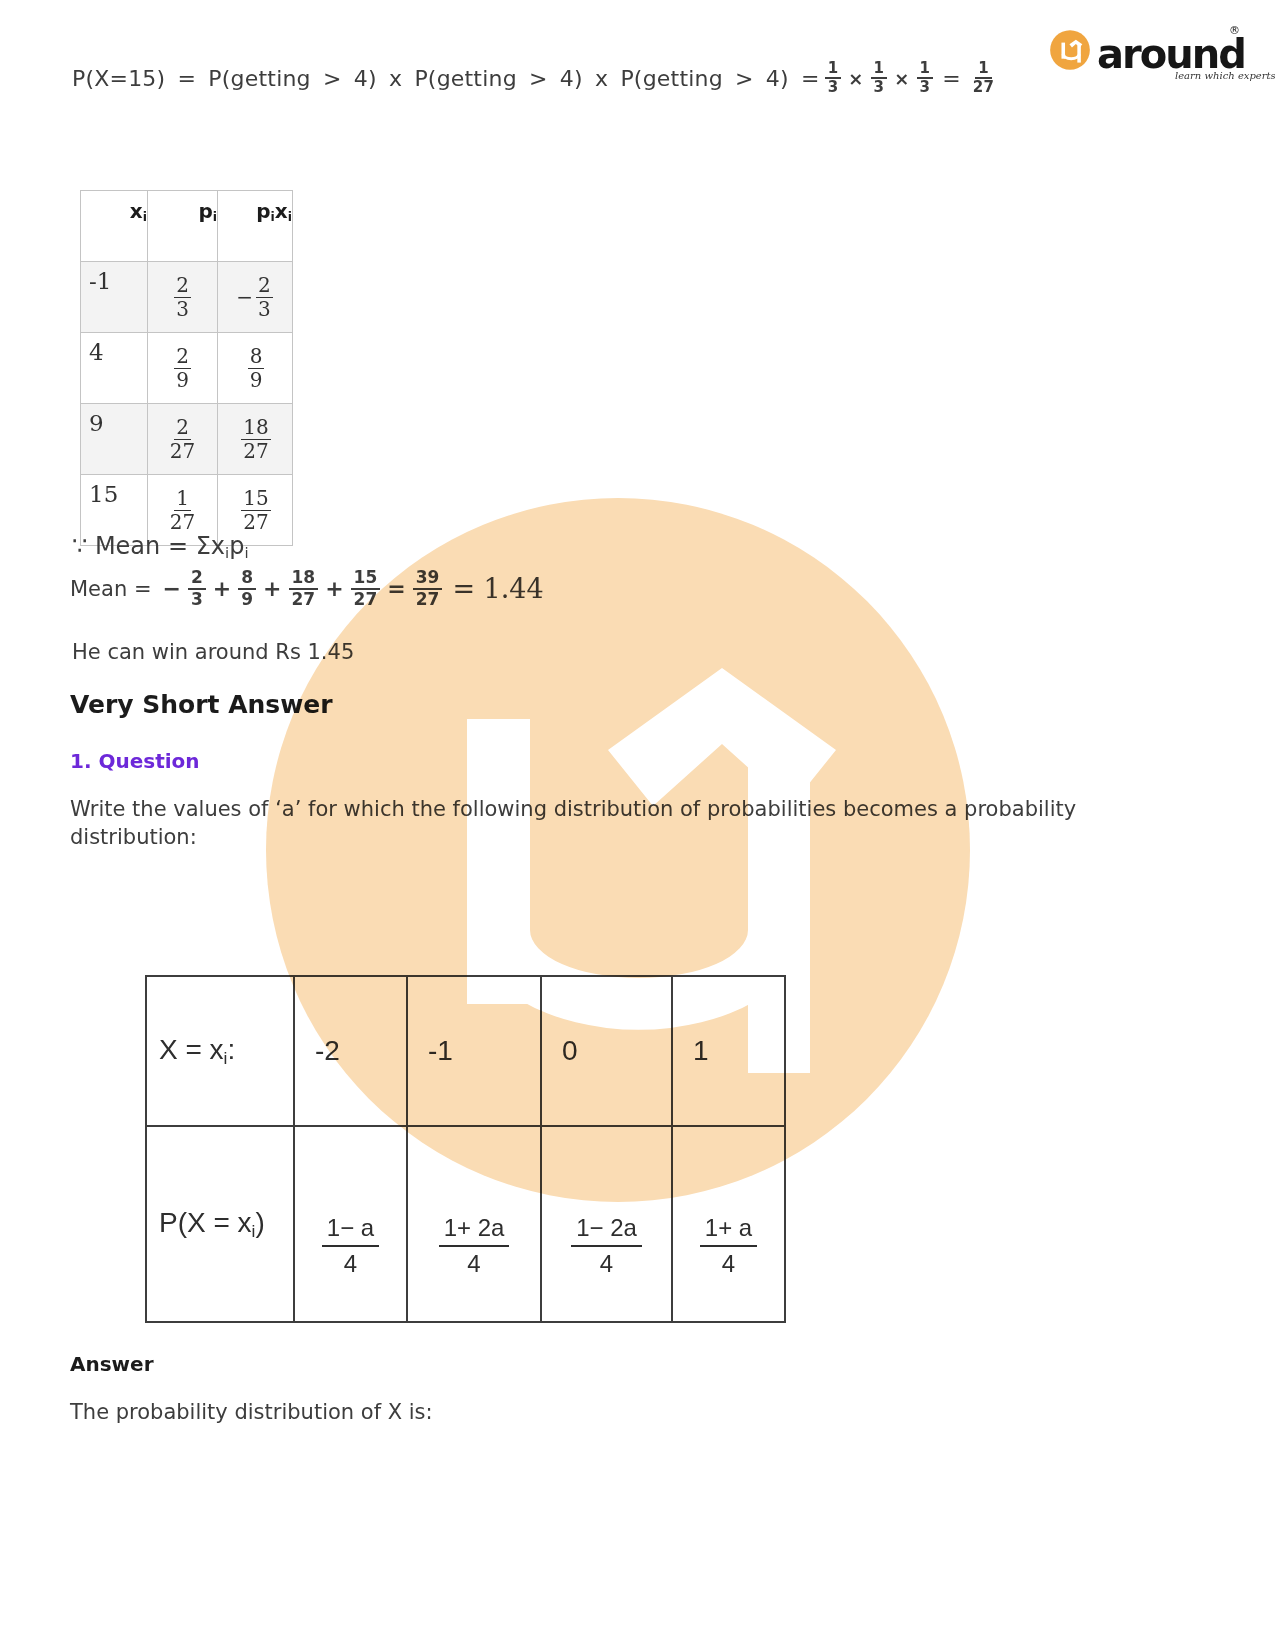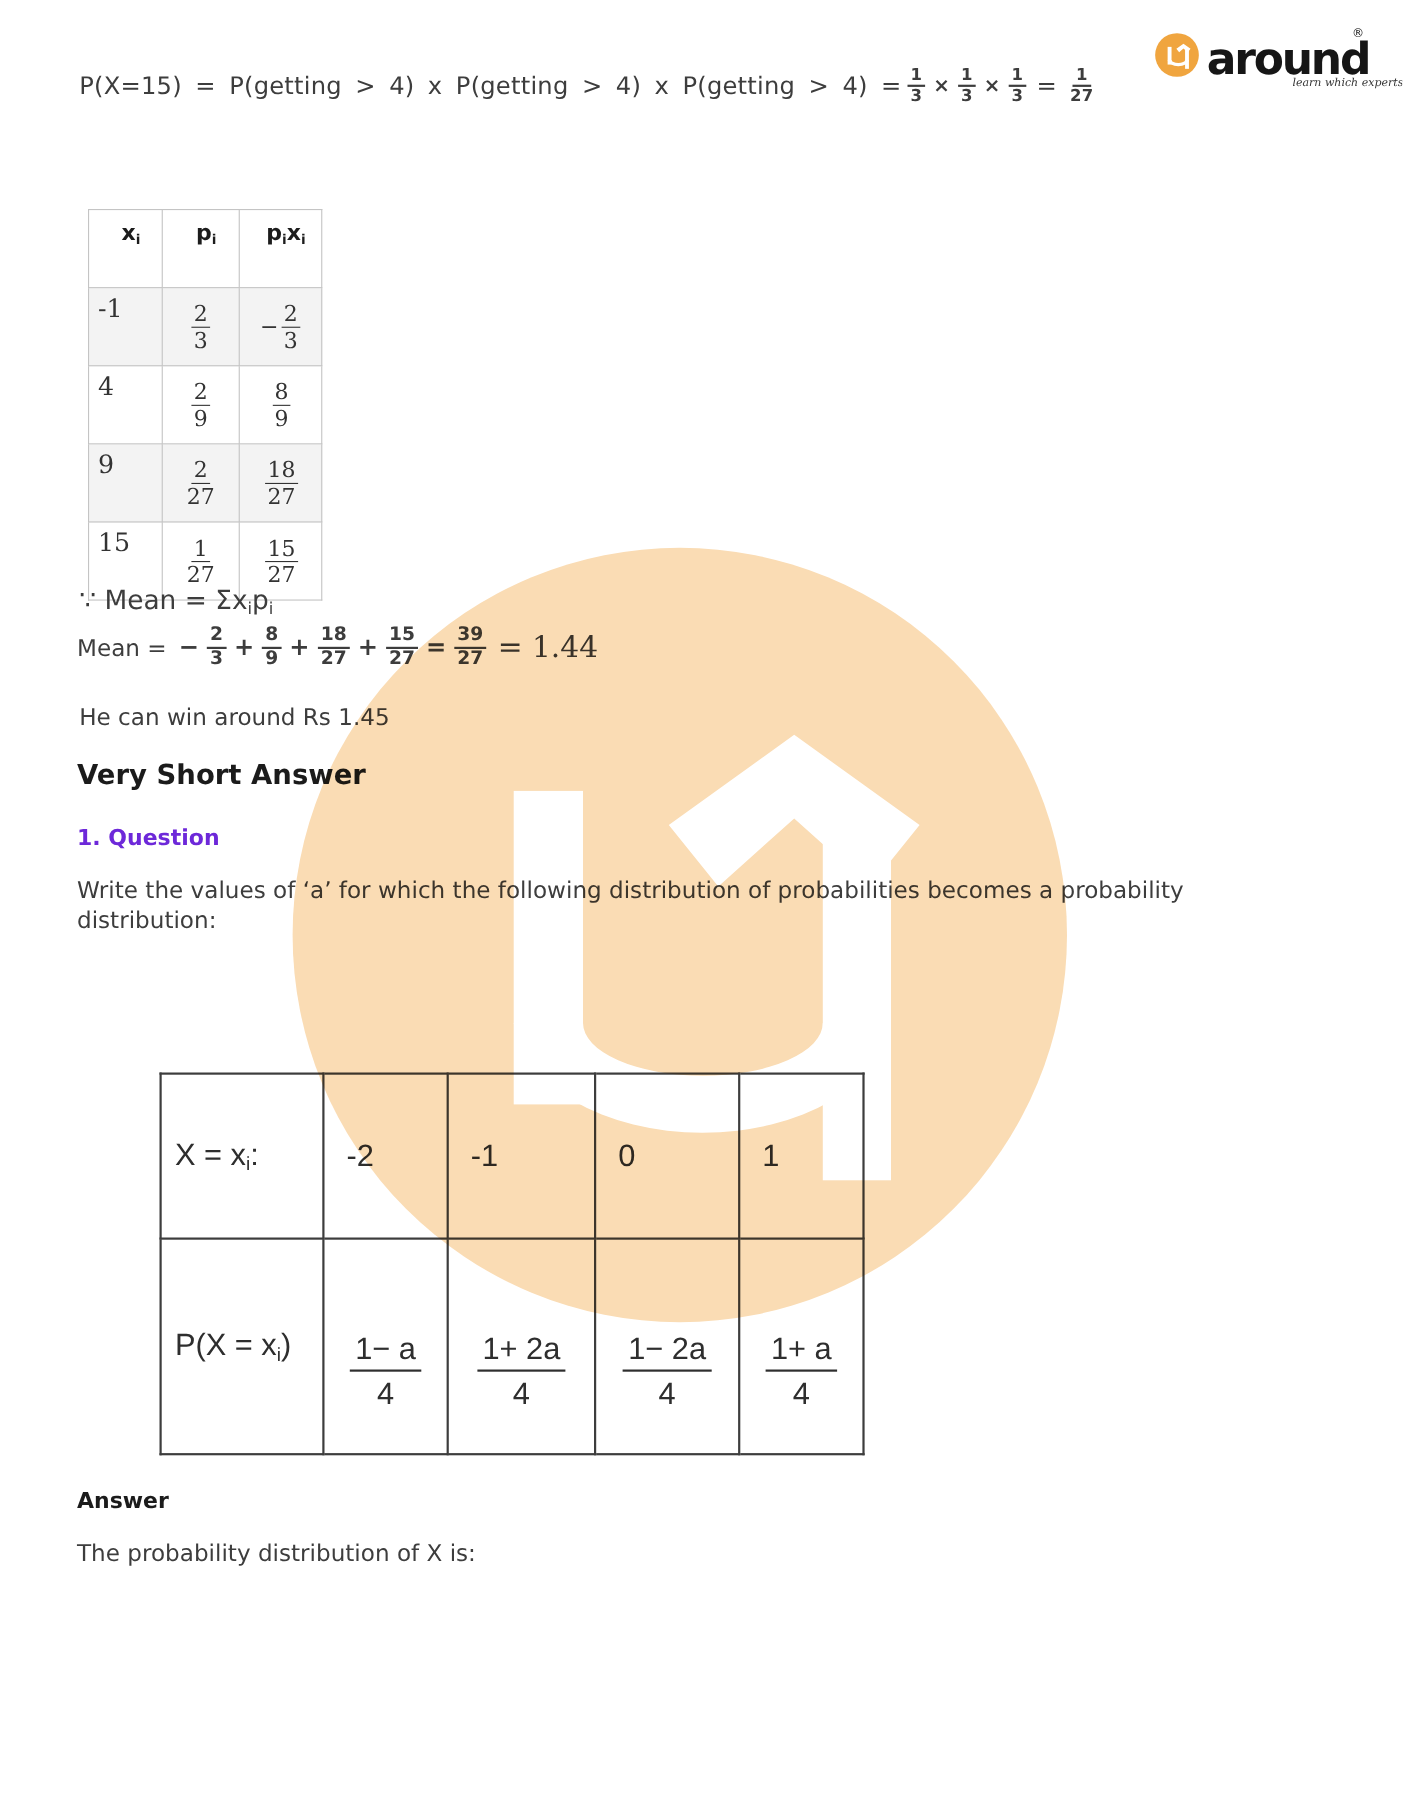--- a/index.html
+++ b/index.html
@@ -38,21 +38,21 @@
   .line1{left:72px;top:60px;font-size:22px;word-spacing:5px;letter-spacing:0.2px;}
   .line1 .frac{font-size:15px;font-weight:bold;margin:0 5px;word-spacing:0;}
   .line1 .op{font-weight:bold;margin:0 2px;font-size:18px;}
   .line1 .eq{margin:0 4px;}
 
   .so-line{left:72px;top:124px;font-size:21px;}
 
   
   .t1{left:80px;top:190px;border-collapse:collapse;}
   .t1 td,.t1 th{border:1px solid #c4c4c4;padding:0;vertical-align:middle;}
-  .t1 th{width:56px;height:62px;font-size:20px;color:#1c1c1c;text-align:center;
+  .t1 th{width:56px;height:62px;font-size:20px;color:#1c1c1c;text-align:right;
          padding-left:10px;vertical-align:top;padding-top:8px;font-weight:bold;}
   .t1 .c2{width:59px;} .t1 .c3{width:64px;}
   .t1 tr.shade td{background:#f3f3f3;}
   .t1 td{height:64px;}
   .t1 .xval{font-family:"DejaVu Serif",serif;font-size:23px;color:#333;
             padding-left:8px;vertical-align:top;padding-top:6px;}
   .t1 .fr{text-align:center;}
   .t1 .fracwrap{display:inline-flex;align-items:center;justify-content:center;}
   .t1 .frac{font-family:"DejaVu Serif",serif;font-size:20px;color:#333;}
   .t1 .frac .num{border-bottom:1.5px solid #333;padding:0 2px;}
@@ -74,21 +74,21 @@
   
   .t2{left:145px;top:975px;border-collapse:collapse;
       font-family:Liberation Sans, sans-serif;color:#2e2e2e;}
   .t2 td{border:2px solid #3d3d3d;padding:0;background:transparent;}
   .t2 .r1 td{height:148px;vertical-align:middle;}
   .t2 .r2 td{height:194px;vertical-align:middle;}
   .t2 .lab{width:134px;font-size:28px;padding-left:12px;}
   .t2 .v1{width:91px;} .t2 .v2{width:112px;} .t2 .v3{width:109px;} .t2 .v4{width:91px;}
   .t2 .val{font-size:28px;padding-left:20px;}
   .t2 .fr{text-align:center;}
-  .t2 .frac{font-size:28px;line-height:1.25;position:relative;top:16px;margin-top:11px;}
+  .t2 .frac{font-size:24px;line-height:1.25;position:relative;top:16px;margin-top:11px;}
   .t2 .frac .num{border-bottom:2px solid #2e2e2e;padding:0 5px 2px 5px;}
   .t2 .frac .den{padding-top:2px;}
 
   .answer-h{left:70px;top:1352px;font-size:20px;font-weight:bold;color:#1b1b1b;}
   .closing{left:70px;top:1400px;font-size:21px;}
 </style>
 </head>
 <body>
 
 <div class="page">

